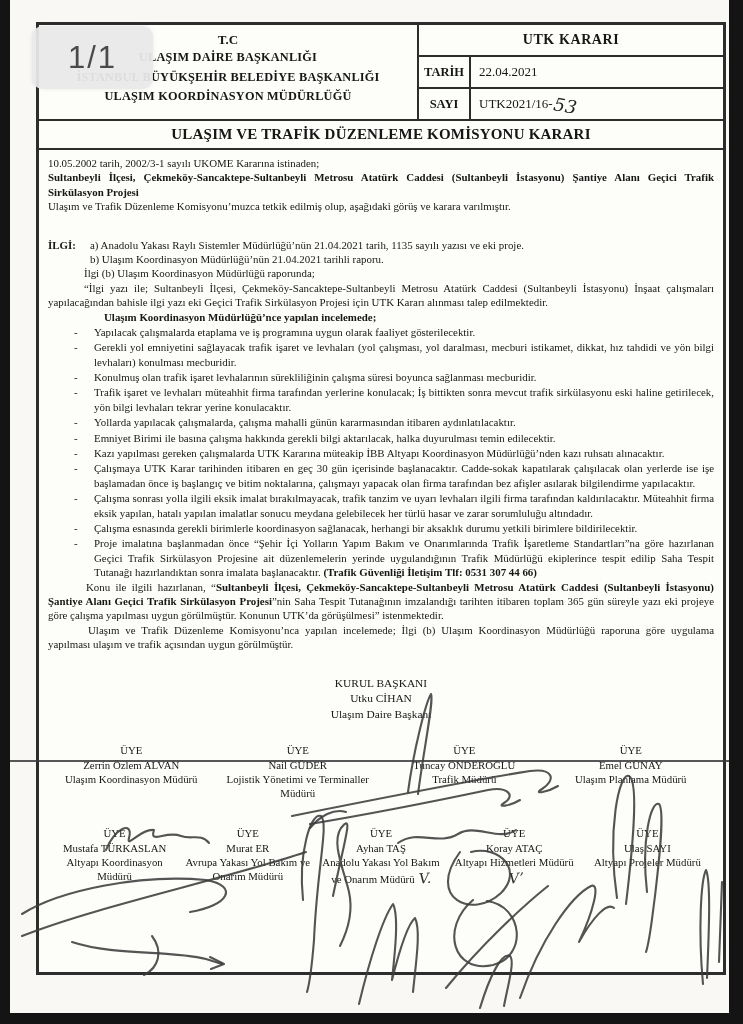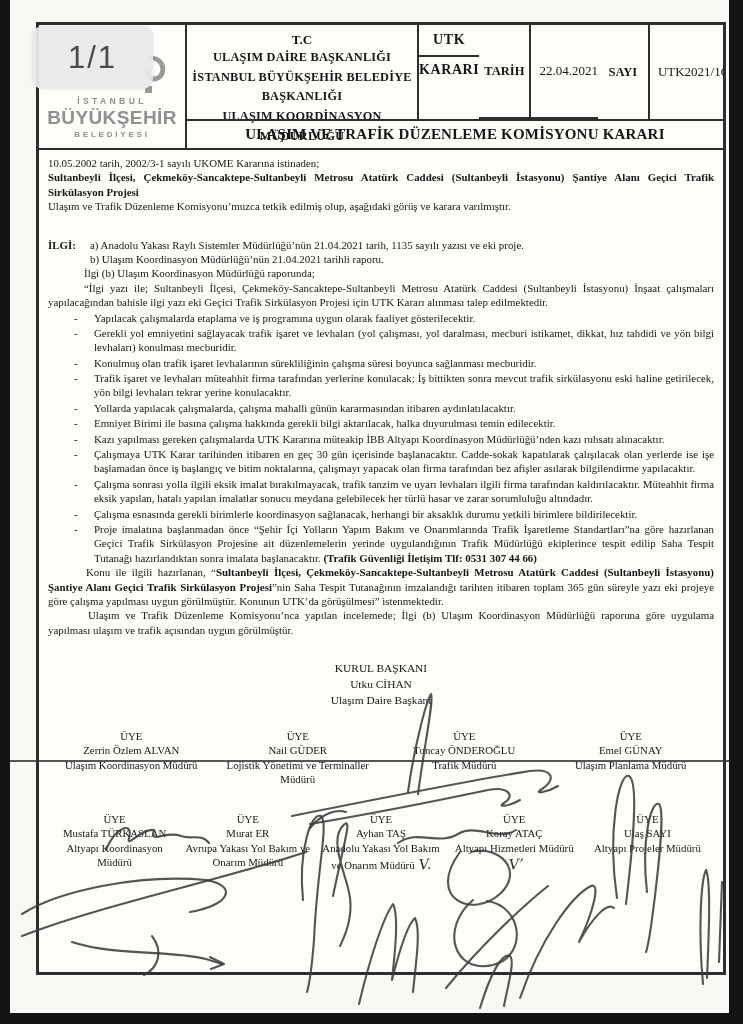--- a/index.html
+++ b/index.html
@@ -19,21 +19,21 @@
     border:3px solid #2d2d2d;background:#fdfdfa;
     box-sizing:border-box;display:flex;flex-direction:column;overflow:hidden;
   }
   .hdr{display:flex;flex:0 0 auto;border-bottom:2px solid #2d2d2d;}
   .logo-cell{width:146px;flex:0 0 auto;border-right:2px solid #2d2d2d;position:relative;}
   .hdr-main{flex:1;display:flex;flex-direction:column;}
   .hdr-top{display:flex;height:94px;}
   .center-cell{flex:1;text-align:center;padding-top:7px;}
   .tc-line{font-weight:bold;font-size:13px;}
   .org-line{font-weight:bold;font-size:12.3px;line-height:1.6;letter-spacing:.2px;}
-  .decision-box{width:304px;flex:0 0 auto;border-left:2px solid #2d2d2d;display:flex;flex-direction:row;}
+  .decision-box{width:304px;flex:0 0 auto;border-left:2px solid #2d2d2d;display:flex;flex-direction:column;}
   .db-title{height:30px;border-bottom:2px solid #2d2d2d;text-align:center;font-weight:bold;font-size:14px;line-height:30px;letter-spacing:.6px;}
   .db-row{flex:1;display:flex;}
   .db-row.mid{border-bottom:2px solid #2d2d2d;}
   .db-label{width:50px;flex:0 0 auto;border-right:2px solid #2d2d2d;font-weight:bold;font-size:12.5px;display:flex;align-items:center;justify-content:center;}
   .db-val{flex:1;font-size:13px;display:flex;align-items:center;padding-left:8px;}
   .hand{font-family:"DejaVu Serif",serif;font-style:italic;font-size:18px;display:inline-block;transform:rotate(10deg) translateY(1px);margin-left:1px;color:#222;}
   .banner{height:27px;border-top:2px solid #2d2d2d;text-align:center;font-weight:bold;font-size:15px;line-height:27px;letter-spacing:.2px;}
   
   .logo{position:absolute;left:0;right:0;bottom:8px;text-align:center;color:#909090;line-height:1.25;}
   .logo-istanbul{font-family:"Liberation Sans",sans-serif;font-size:8.5px;font-weight:bold;letter-spacing:3.4px;}
@@ -84,31 +84,20 @@
   .edge.bottom{left:0;top:1013px;width:743px;height:11px;}
 </style>
 </head>
 <body>
 
 <div class="page">
 
   <div class="doc-table">
 
     <div class="hdr">
-      <div class="logo-cell">
-        <div class="logo">
-          <svg class="logo-tulip" width="46" height="48" viewBox="0 0 46 48">
-            <path d="M22 6 C34 4 42 12 40 22 C38 31 28 34 23 29 C19 25 21 18 27 17 C22 24 28 29 33 25 C38 20 35 10 25 10 Z" fill="#9a9a9a"></path>
-            <rect x="20" y="36" width="7" height="7" fill="#9a9a9a"></rect>
-          </svg>
-          <div class="logo-istanbul">İSTANBUL</div>
-          <div class="logo-buyuksehir">BÜYÜKŞEHİR</div>
-          <div class="logo-belediyesi">BELEDİYESİ</div>
-        </div>
-      </div>
       <div class="hdr-main">
         <div class="hdr-top">
           <div class="center-cell">
             <div class="tc-line">T.C</div>
             <div class="org-line">ULAŞIM DAİRE BAŞKANLIĞI</div>
             <div class="org-line">İSTANBUL BÜYÜKŞEHİR BELEDİYE BAŞKANLIĞI</div>
             <div class="org-line">ULAŞIM KOORDİNASYON MÜDÜRLÜĞÜ</div>
           </div>
           <div class="decision-box">
             <div class="db-title">UTK KARARI</div>
@@ -137,20 +126,21 @@
       <div class="refs">
         <div class="ref-label">İLGİ:</div>
         <div class="ref-lines">
           <div>a) Anadolu Yakası Raylı Sistemler Müdürlüğü’nün 21.04.2021 tarih, 1135 sayılı yazısı ve eki proje.</div>
           <div>b) Ulaşım Koordinasyon Müdürlüğü’nün 21.04.2021 tarihli raporu.</div>
         </div>
       </div>
 
       <p class="p-report">İlgi (b) Ulaşım Koordinasyon Müdürlüğü raporunda;</p>
       <p class="p-quote">“İlgi yazı ile; Sultanbeyli İlçesi, Çekmeköy-Sancaktepe-Sultanbeyli Metrosu Atatürk Caddesi (Sultanbeyli İstasyonu) İnşaat çalışmaları yapılacağından bahisle ilgi yazı eki Geçici Trafik Sirkülasyon Projesi için UTK Kararı alınması talep edilmektedir.</p>
+      <p class="p-incele">Ulaşım Koordinasyon Müdürlüğü’nce yapılan incelemede;</p>
 
       <ul class="bullets">
         <li>Yapılacak çalışmalarda etaplama ve iş programına uygun olarak faaliyet gösterilecektir.</li>
         <li>Gerekli yol emniyetini sağlayacak trafik işaret ve levhaları (yol çalışması, yol daralması, mecburi istikamet, dikkat, hız tahdidi ve yön bilgi levhaları) konulması mecburidir.</li>
         <li>Konulmuş olan trafik işaret levhalarının sürekliliğinin çalışma süresi boyunca sağlanması mecburidir.</li>
         <li>Trafik işaret ve levhaları müteahhit firma tarafından yerlerine konulacak; İş bittikten sonra mevcut trafik sirkülasyonu eski haline getirilecek, yön bilgi levhaları tekrar yerine konulacaktır.</li>
         <li>Yollarda yapılacak çalışmalarda, çalışma mahalli günün kararmasından itibaren aydınlatılacaktır.</li>
         <li>Emniyet Birimi ile basına çalışma hakkında gerekli bilgi aktarılacak, halka duyurulması temin edilecektir.</li>
         <li>Kazı yapılması gereken çalışmalarda UTK Kararına müteakip İBB Altyapı Koordinasyon Müdürlüğü’nden kazı ruhsatı alınacaktır.</li>
         <li>Çalışmaya UTK Karar tarihinden itibaren en geç 30 gün içerisinde başlanacaktır. Cadde-sokak kapatılarak çalışılacak olan yerlerde ise işe başlamadan önce iş başlangıç ve bitim noktalarına, çalışmayı yapacak olan firma tarafından bez afişler asılarak bilgilendirme yapılacaktır.</li>

